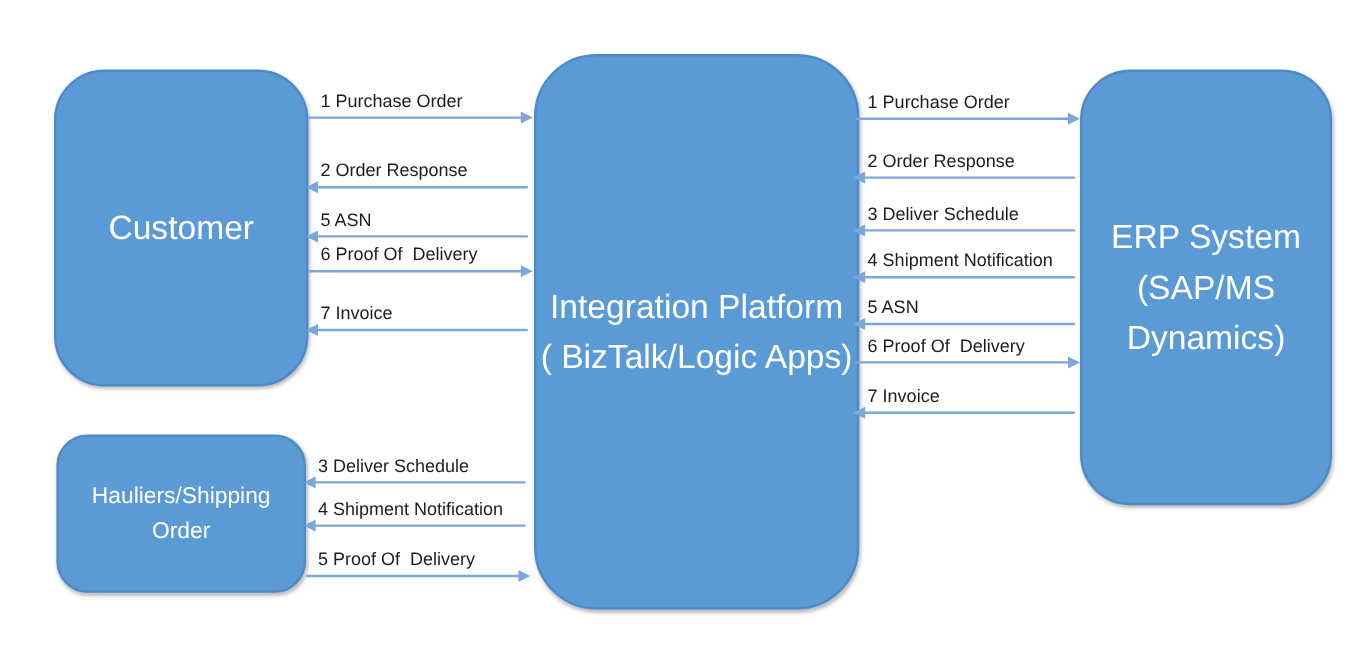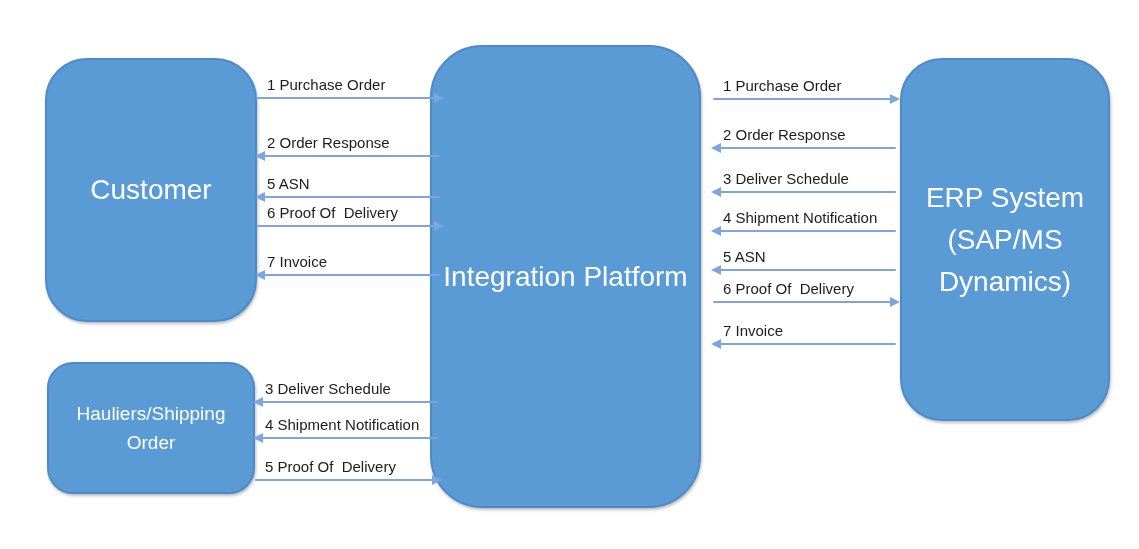--- a/index.html
+++ b/index.html
@@ -15,21 +15,21 @@
     display:flex; flex-direction:column;
     align-items:center; justify-content:center;
     text-align:center;
     box-shadow:1px 2px 3px rgba(110,110,110,0.45);
   }
   .node-line { font-size:28px; line-height:1.5; white-space:pre; }
 
   .node-customer    { left:45px;  top:58px;  width:212px; height:264px; border-radius:42px; }
   .node-hauliers    { left:47px;  top:362px; width:208px; height:132px; border-radius:26px; }
   .node-hauliers .node-line { font-size:19px; line-height:1.55; }
-  .node-integration { left:430px; top:45px;  width:271px; height:463px; border-radius:52px; }
+  .node-integration { left:445px; top:45px;  width:271px; height:463px; border-radius:52px; }
   .node-erp         { left:900px; top:58px;  width:210px; height:363px; border-radius:42px; }
 
   .conn { position:absolute; width:185px; height:26px; }
   .conn-label {
     position:absolute; left:10px; bottom:7px;
     font-size:15px; color:#1c1c1c; white-space:pre;
   }
   .conn-line {
     position:absolute; left:0; right:2px; top:23px; height:2px;
     background:#7CA6DC; border-radius:1px;
@@ -50,20 +50,21 @@
     <span class="node-line">Customer</span>
   </div>
 
   <div class="node node-hauliers">
     <span class="node-line">Hauliers/Shipping</span>
     <span class="node-line">Order</span>
   </div>
 
   <div class="node node-integration">
     <span class="node-line">Integration Platform</span>
+    <span class="node-line">( BizTalk/Logic Apps)</span>
   </div>
 
   <div class="node node-erp">
     <span class="node-line">ERP System</span>
     <span class="node-line">(SAP/MS</span>
     <span class="node-line">Dynamics)</span>
   </div>
 
   <div class="conn dir-right" style="left:257px; top:74px;">
     <span class="conn-label">1 Purchase Order</span>

